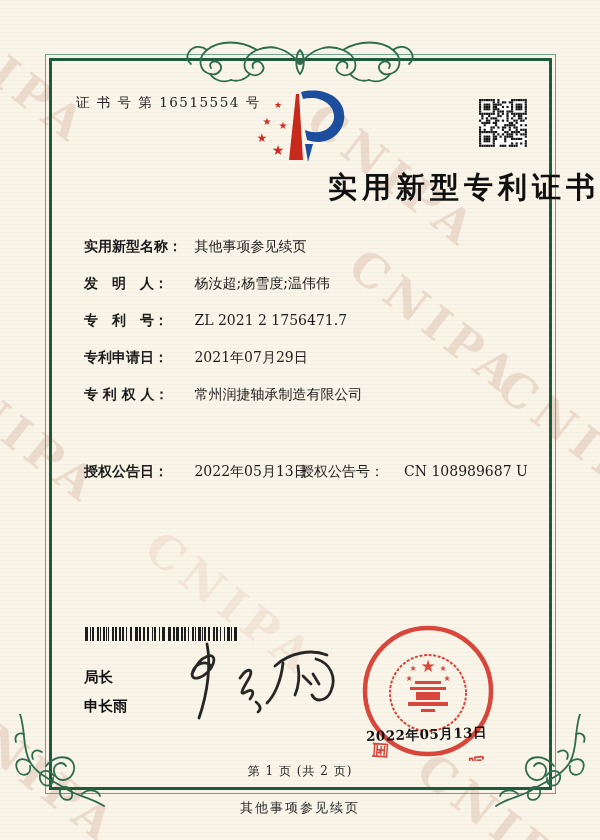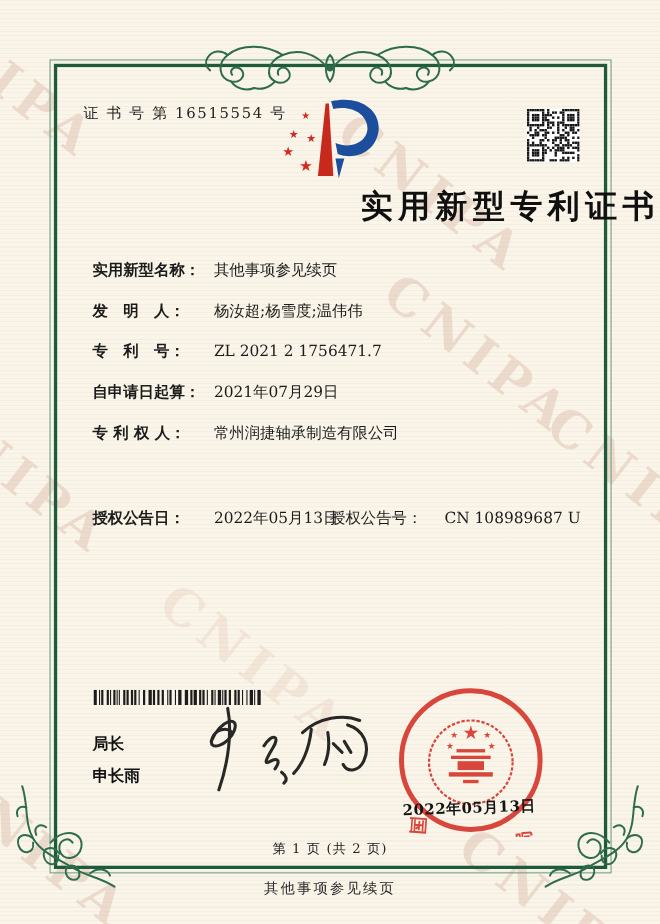--- a/index.html
+++ b/index.html
@@ -372,21 +372,21 @@
     </div>
     <div class="row">
       <span class="lbl">发　明　人：</span>
       <span class="val">杨汝超;杨雪度;温伟伟</span>
     </div>
     <div class="row">
       <span class="lbl">专　利　号：</span>
       <span class="val">ZL 2021 2 1756471.7</span>
     </div>
     <div class="row">
-      <span class="lbl">自申请日起算：</span>
+      <span class="lbl">专利申请日：</span>
       <span class="val">2021年07月29日</span>
     </div>
     <div class="row">
       <span class="lbl">专 利 权 人：</span>
       <span class="val">常州润捷轴承制造有限公司</span>
     </div>
     <div class="row row-double">
       <span class="lbl">授权公告日：</span>
       <span class="val">2022年05月13日</span>
       <span class="lbl2">授权公告号：</span>

